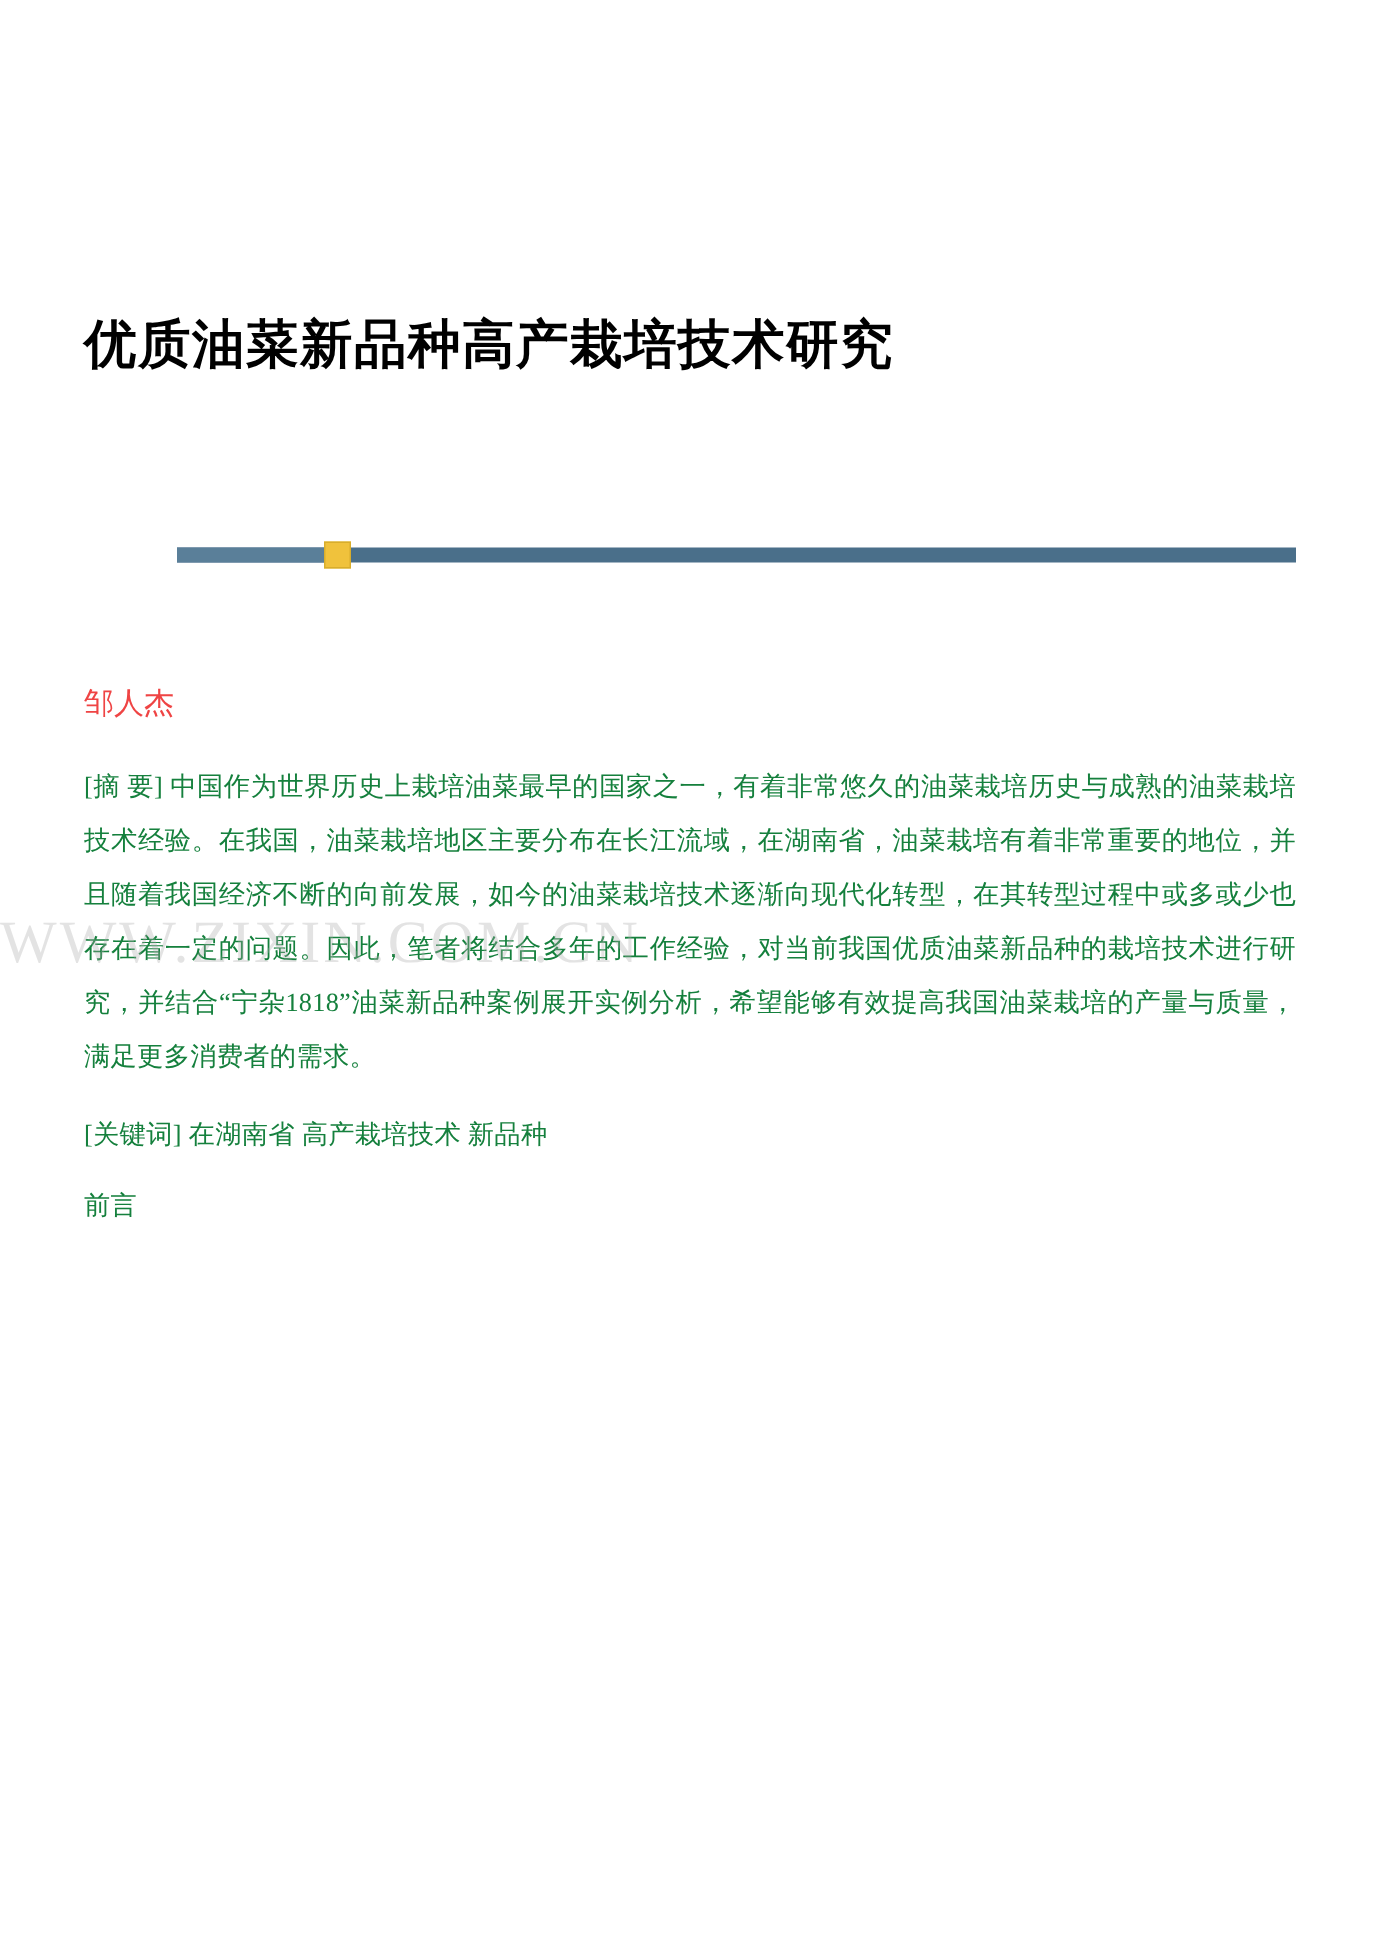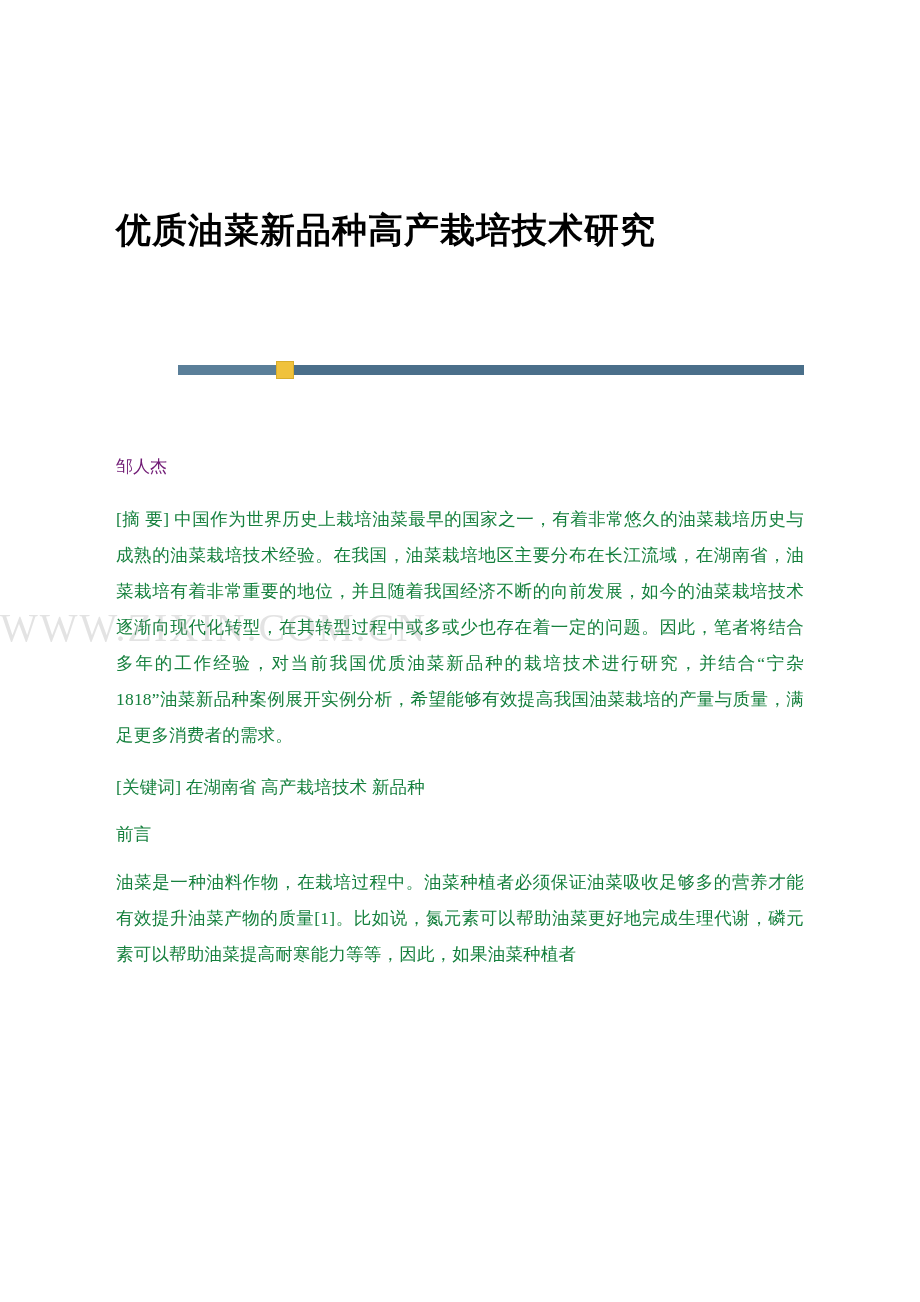--- a/index.html
+++ b/index.html
@@ -13,21 +13,21 @@
     font-family: "Liberation Serif", "DejaVu Serif", serif;
     color: #1a1a1a;
     position: relative;
     overflow: hidden;
   }
   .page {
     position: relative;
     width: 920px;
     height: 1302px;
     box-sizing: border-box;
-    padding: 0 116px;
+    padding: 0 56px;
   }
   .doc-title {
     margin: 0;
     padding-top: 206px;
     font-size: 35px;
     font-weight: bold;
     letter-spacing: 1px;
     line-height: 1.35;
     color: #000000;
     font-family: "DejaVu Serif", "Liberation Serif", serif;
@@ -60,24 +60,24 @@
     width: 18px;
     height: 18px;
     background: #f0c23c;
     border: 1px solid #d8ad2c;
     box-sizing: border-box;
   }
   .body-area {
     margin-top: 74px;
   }
   .author {
-    font-size: 17px;
+    font-size: 20px;
     line-height: 1.6;
     margin: 0 0 22px 0;
-    color: #701a75;
+    color: #ef4444;
   }
   p.para {
     font-size: 17.5px;
     line-height: 2.05;
     margin: 0 0 16px 0;
     text-align: justify;
     color: #15803d;
     letter-spacing: 0.2px;
   }
   p.tight {
@@ -109,18 +109,17 @@
     <div class="divider-bar"></div>
     <div class="divider-bar-left"></div>
     <div class="divider-square"></div>
   </div>
 
   <div class="body-area">
     <div class="author">邹人杰</div>
     <p class="para">[摘 要] 中国作为世界历史上栽培油菜最早的国家之一，有着非常悠久的油菜栽培历史与成熟的油菜栽培技术经验。在我国，油菜栽培地区主要分布在长江流域，在湖南省，油菜栽培有着非常重要的地位，并且随着我国经济不断的向前发展，如今的油菜栽培技术逐渐向现代化转型，在其转型过程中或多或少也存在着一定的问题。因此，笔者将结合多年的工作经验，对当前我国优质油菜新品种的栽培技术进行研究，并结合“宁杂1818”油菜新品种案例展开实例分析，希望能够有效提高我国油菜栽培的产量与质量，满足更多消费者的需求。</p>
     <p class="para tight">[关键词] 在湖南省  高产栽培技术  新品种</p>
     <p class="para tight">前言</p>
-    <p class="para">油菜是一种油料作物，在栽培过程中。油菜种植者必须保证油菜吸收足够多的营养才能有效提升油菜产物的质量[1]。比如说，氮元素可以帮助油菜更好地完成生理代谢，磷元素可以帮助油菜提高耐寒能力等等，因此，如果油菜种植者</p>
   </div>
 
   <div class="watermark">WWW.ZIXIN.COM.CN</div>
 
 </div>
 
 </body></html>

